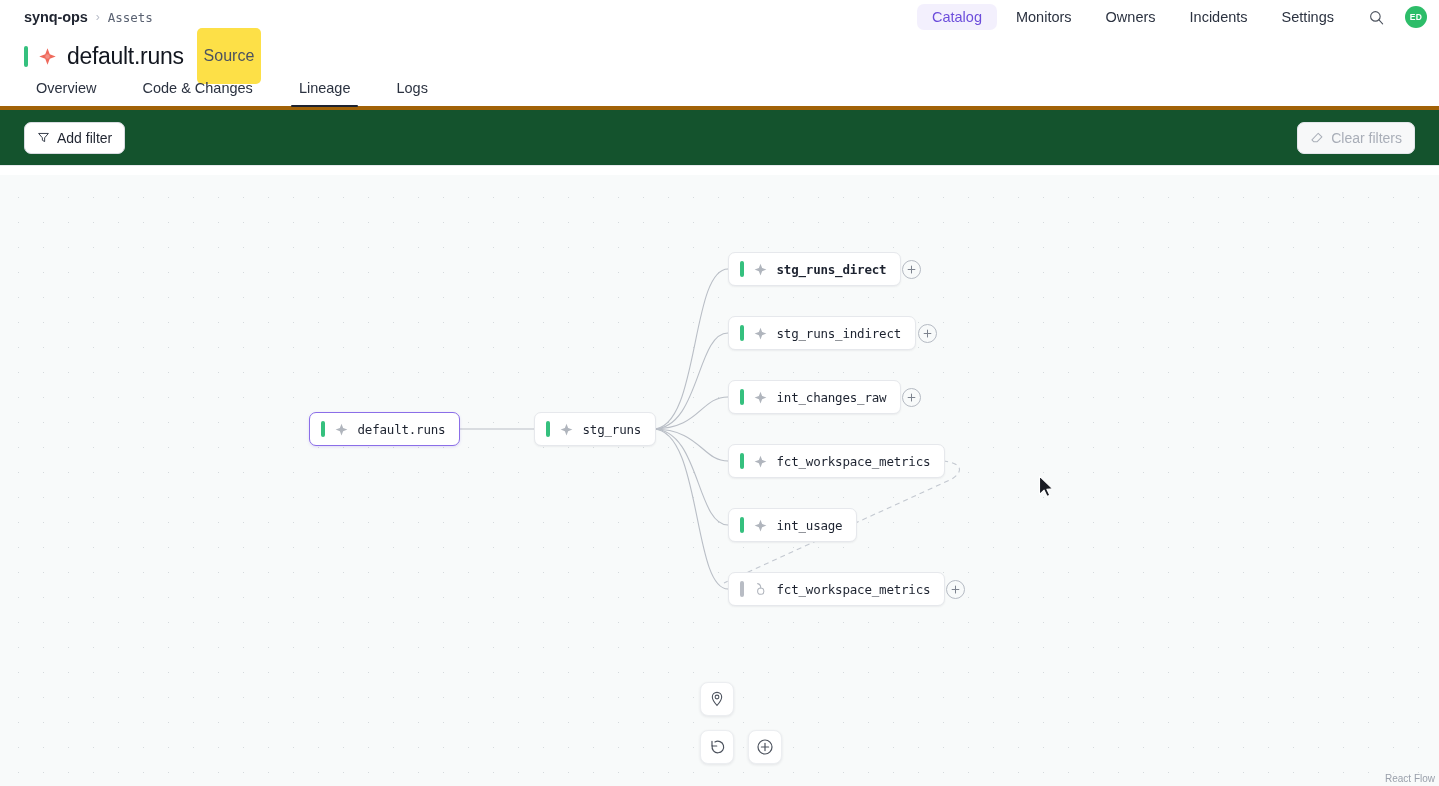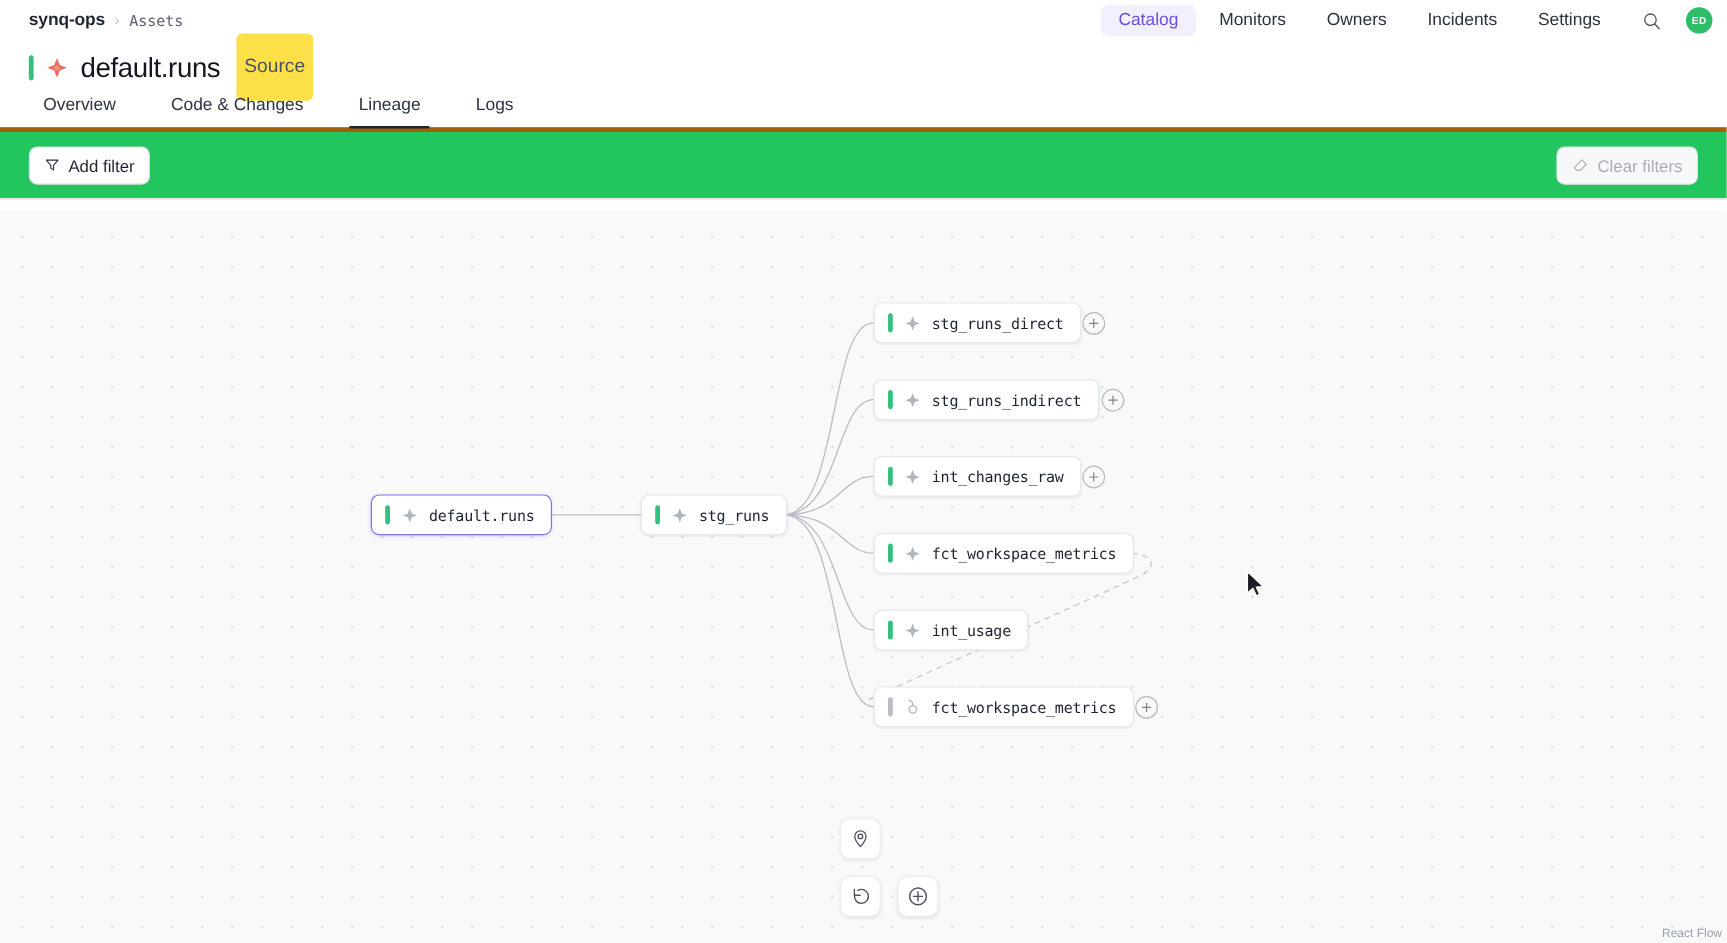--- a/index.html
+++ b/index.html
@@ -55,21 +55,21 @@
     cursor: pointer; position: relative; margin-right: 22px;
   }
   .tab.active::after {
     content: ""; position: absolute; left: 4px; right: 4px; bottom: -1px;
     height: 2px; background: #1d2330; border-radius: 2px;
   }
 
   
   .filterbar {
     height: 56px; display: flex; align-items: center; padding: 0 24px;
-    background: #22c55e; border-bottom: 1px solid #e8eaee;
+    background: #14532d; border-bottom: 1px solid #e8eaee;
   }
   .btn {
     display: inline-flex; align-items: center; gap: 7px;
     border: 1px solid #d8dbe1; background: #fff; border-radius: 7px;
     padding: 7px 12px; font-size: 14px; color: #1f2430; cursor: pointer;
   }
   .btn.disabled {
     color: #a9aeb8; border-color: #e2e5ea; background: #f7f8f9; cursor: default;
   }
   .spacer { flex: 1; }
@@ -224,21 +224,21 @@
     </div>
 
     <div class="node" style="left:534px; top:237px;">
       <span class="vbar"></span>
       <svg width="15" height="15" viewBox="0 0 24 24">
         <path d="M12 2.6 14.6 9.4 21.4 12 14.6 14.6 12 21.4 9.4 14.6 2.6 12 9.4 9.4Z" fill="#b0b5bd"></path>
       </svg>
       <span class="nlabel">stg_runs</span>
     </div>
 
-    <div class="node" style="left:728px; top:77px;">
+    <div class="node" style="left:728px; top:77px;font-weight:bold;">
       <span class="vbar"></span>
       <svg width="15" height="15" viewBox="0 0 24 24">
         <path d="M12 2.6 14.6 9.4 21.4 12 14.6 14.6 12 21.4 9.4 14.6 2.6 12 9.4 9.4Z" fill="#b0b5bd"></path>
       </svg>
       <span class="nlabel">stg_runs_direct</span>
     </div>
     <div class="plus-btn" style="left:902px; top:85px;">
       <svg width="11" height="11" viewBox="0 0 12 12">
         <line x1="6" y1="2.3" x2="6" y2="9.7" stroke="#7d838e" stroke-width="1.1" stroke-linecap="round"></line>
         <line x1="2.3" y1="6" x2="9.7" y2="6" stroke="#7d838e" stroke-width="1.1" stroke-linecap="round"></line>

